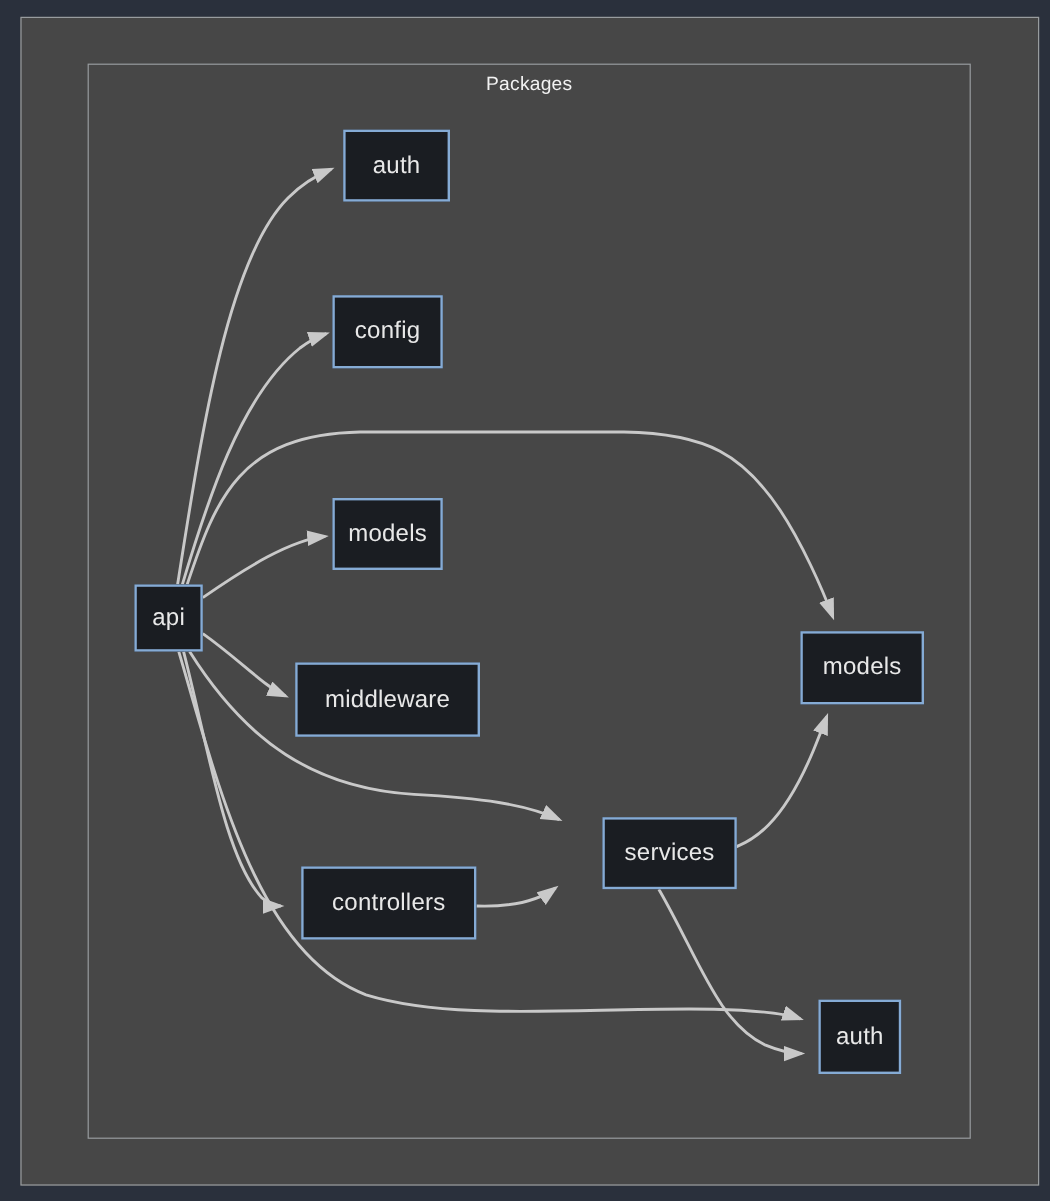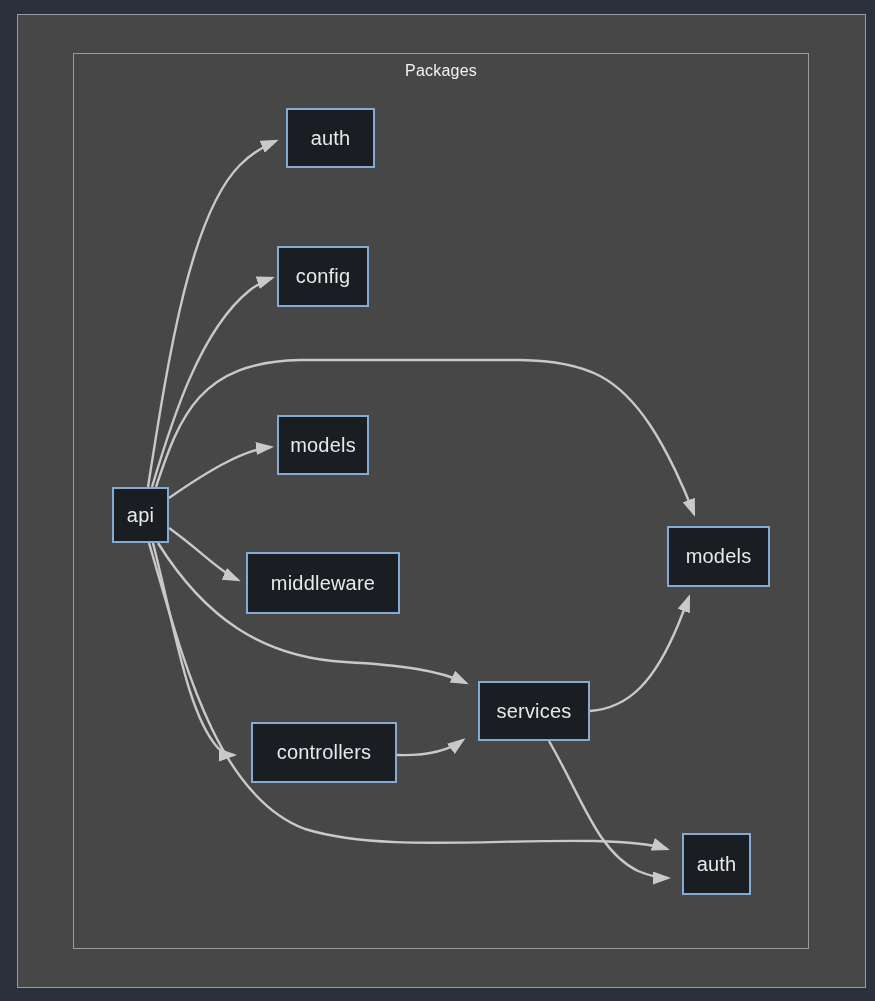--- a/index.html
+++ b/index.html
@@ -102,21 +102,21 @@
   </div>
 <div class="node" style="left:277px; top:415px; width:92px;  height:60px;">
     <span>models</span>
   </div>
 <div class="node" style="left:246px; top:552px; width:154px; height:62px;">
     <span>middleware</span>
   </div>
 <div class="node" style="left:251px; top:722px; width:146px; height:61px;">
     <span>controllers</span>
   </div>
-<div class="node" style="left:478px; top:681px; width:112px; height:60px;">
+<div class="node" style="left:502px; top:681px; width:112px; height:60px;">
     <span>services</span>
   </div>
 <div class="node" style="left:667px; top:526px; width:103px; height:61px;">
     <span>models</span>
   </div>
 <div class="node" style="left:682px; top:833px; width:69px;  height:62px;">
     <span>auth</span>
   </div>
 
 </body></html>

